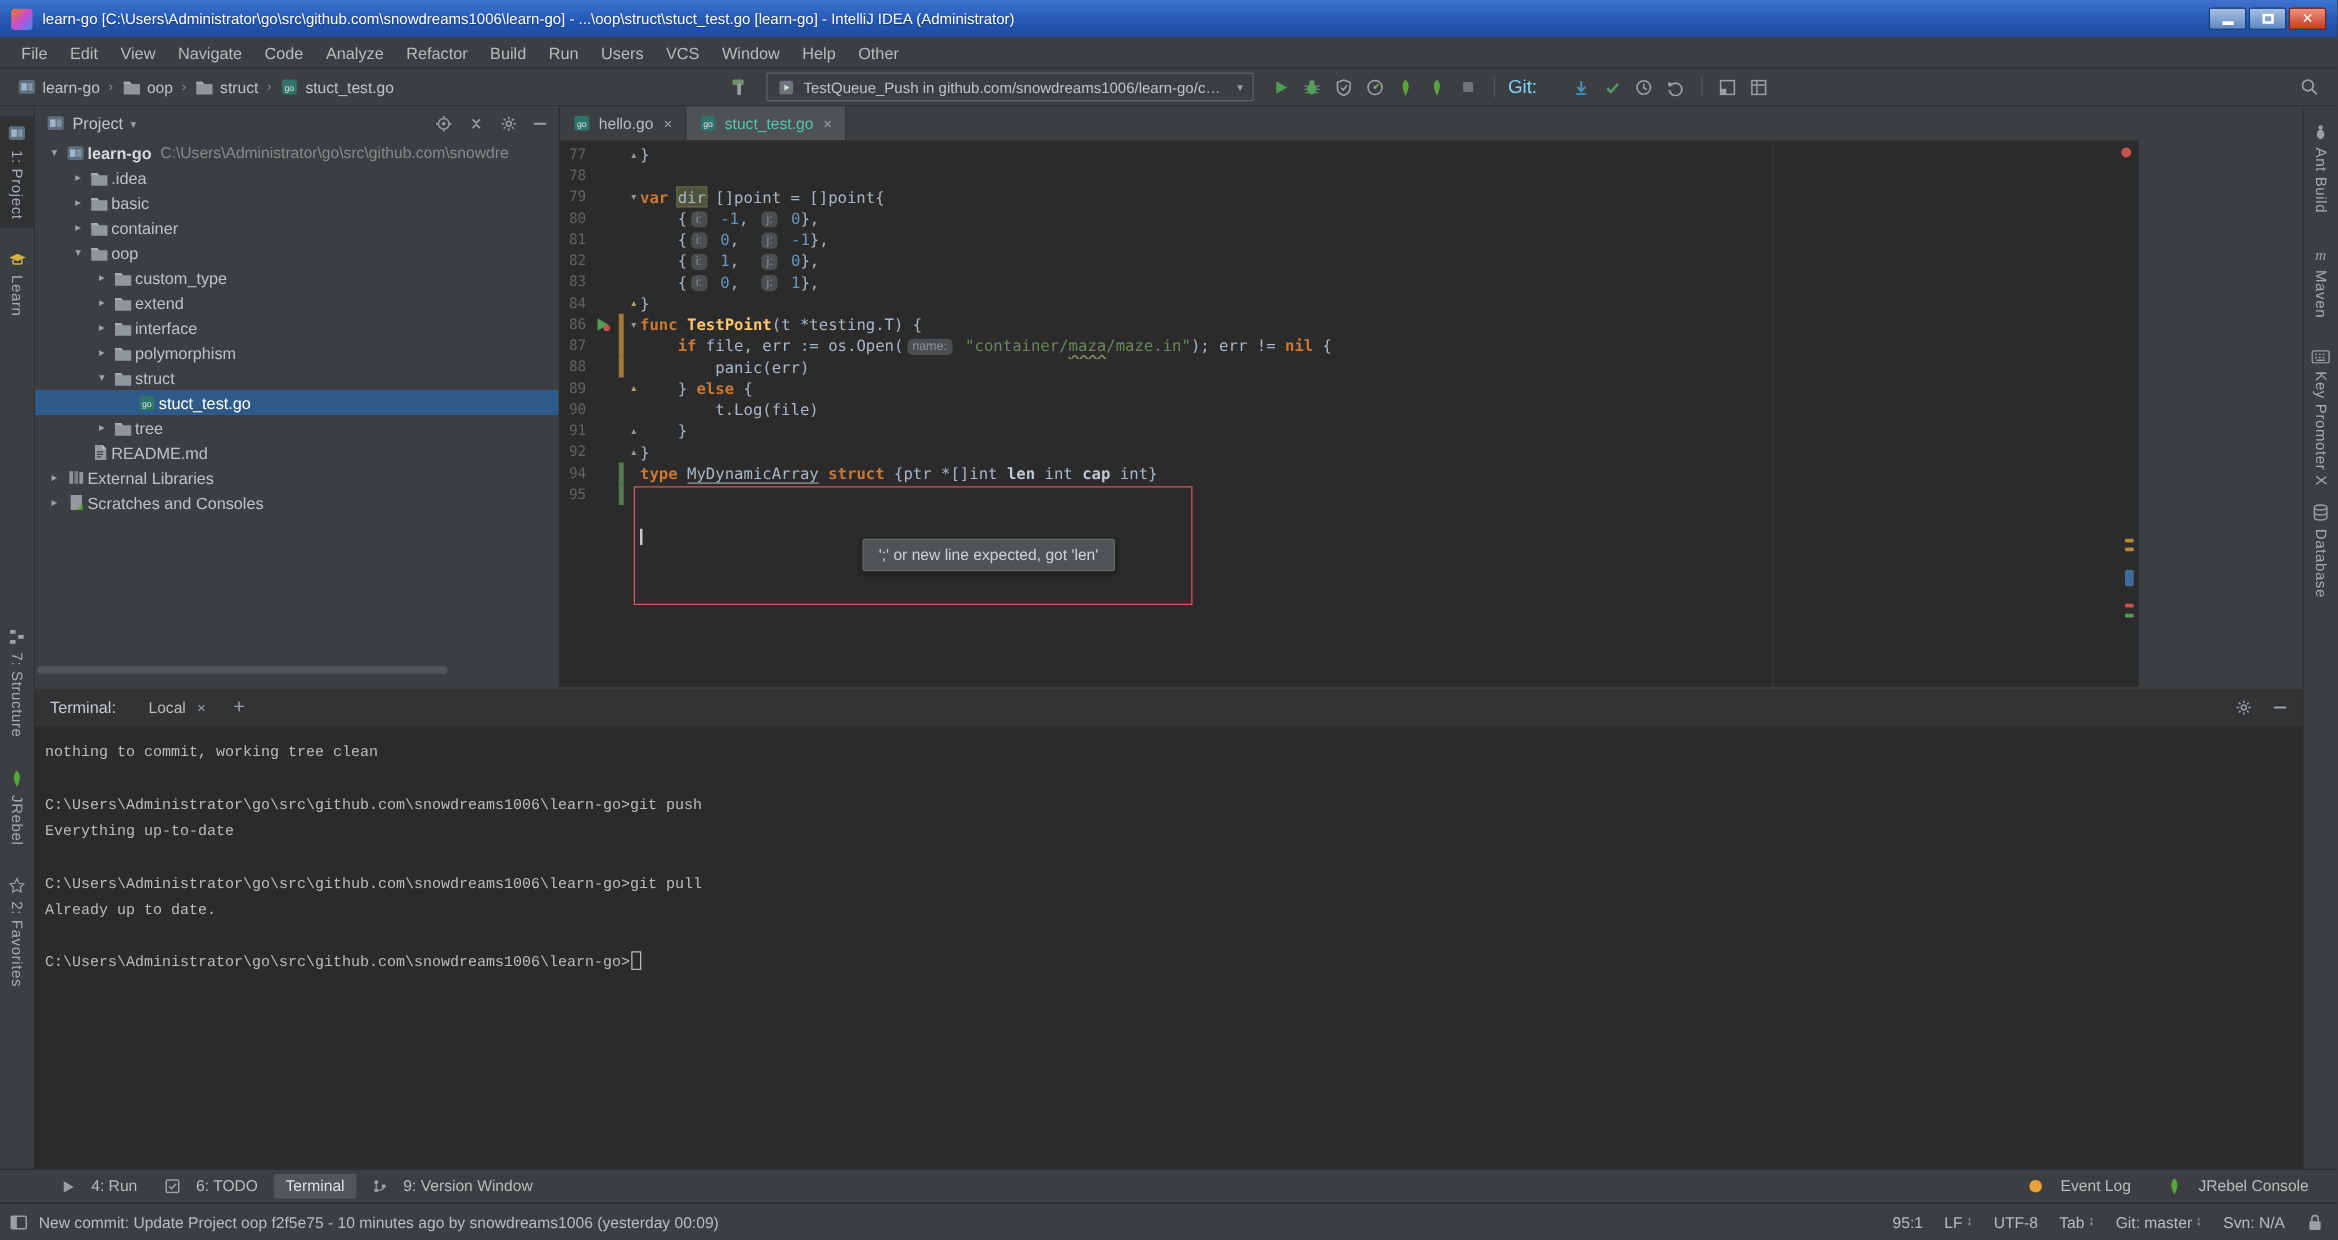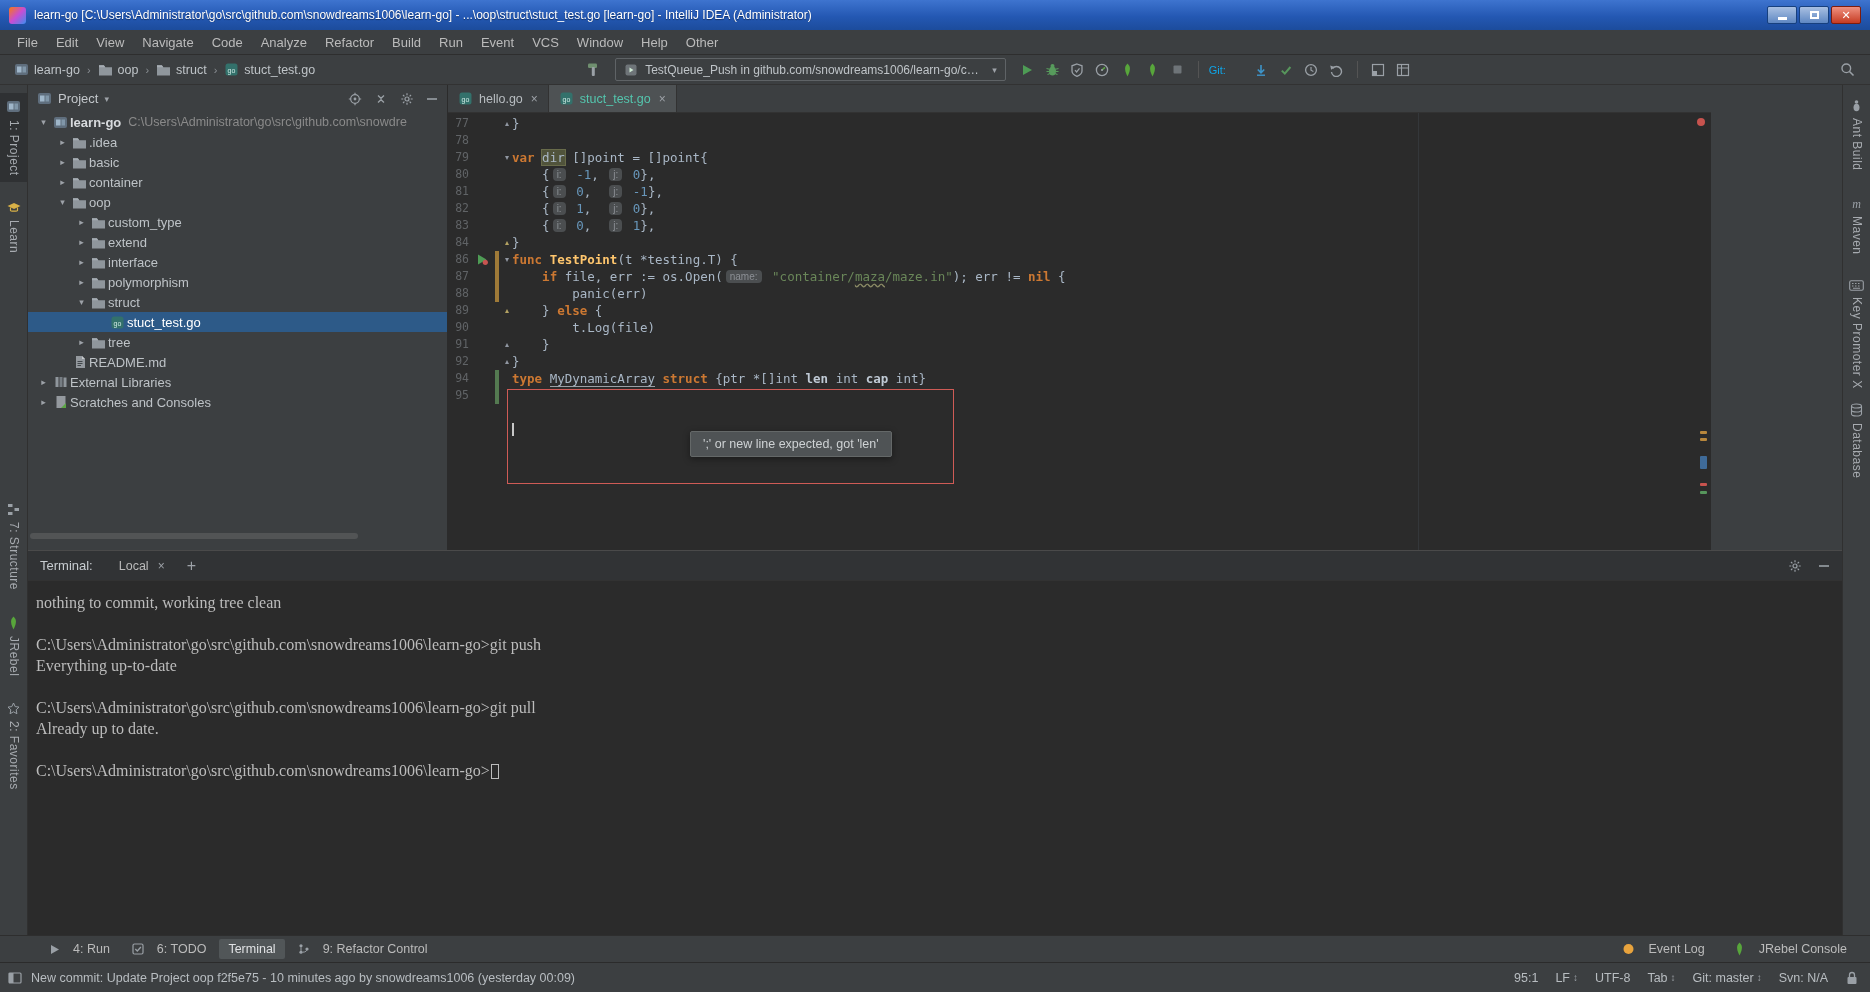--- a/index.html
+++ b/index.html
@@ -35,21 +35,21 @@
   .bc-item{display:flex;align-items:center;gap:5px;padding:2px 4px}
   .bc-sep{color:#8a8f94;font-size:11px;padding:0 3px}
   .tb-spacer{flex:1}
   .tb-spacer2{flex:1.6}
   .tbtn{width:25px;height:24px;display:flex;align-items:center;justify-content:center;border-radius:3px}
   .run-combo{height:23px;border:1px solid #5f6366;border-radius:2px;display:flex;align-items:center;gap:7px;
     padding:0 8px;margin:0 9px}
   .combo-text{font-size:12px;color:#bfc4c8;white-space:nowrap;max-width:340px;overflow:hidden;text-overflow:ellipsis}
   .combo-caret{font-size:9px;color:#9da2a8}
   .tb-sep{width:1px;height:17px;background:#545454;margin:0 8px}
-  .git-label{font-size:11px;color:#0ea5e9;margin:0 23px 0 2px}
+  .git-label{font-size:15px;color:#7dd3fc;margin:0 23px 0 2px}
 
   
   .stripe{position:absolute;top:85px;bottom:57px;width:28px;background:#3c3f41;display:flex;flex-direction:column;align-items:center}
   .stripe-left{left:0;border-right:1px solid #303030}
   .stripe-right{right:0;border-left:1px solid #303030}
   .sgroup{display:flex;flex-direction:column;align-items:center;gap:14px;width:100%;padding-top:8px}
   .sgroup-bottom{margin-top:230px}
   .sgroup-mid{padding-top:2px}
   .sbtn{display:flex;flex-direction:column;align-items:center;gap:6px;padding:6px 0;width:100%}
   .sbtn.active{background:#2f3133}
@@ -108,21 +108,21 @@
   .err-ind{position:absolute;right:6px;top:5px;width:8px;height:8px;border-radius:50%;background:#c7534e}
   .smark{position:absolute;right:4px;width:7px;height:3px;border-radius:1px}
 
   
   .terminal{position:absolute;left:28px;top:550px;width:1814px;height:385px;background:#2b2b2b;border-top:1px solid #4a4a4a}
   .term-header{height:30px;background:#313335;display:flex;align-items:center;padding:0 12px;border-bottom:1px solid #323232}
   .term-title{font-size:13px;color:#c7ccd0}
   .term-tab{display:flex;align-items:center;gap:7px;margin-left:20px;padding:0 6px;height:100%;font-size:12.5px;color:#bbb}
   .term-plus{margin-left:16px;color:#9da2a8;font-size:16px}
   .term-tools{margin-left:auto;display:flex;gap:16px;align-items:center}
-  .term-body{padding:11px 0 0 8px;font-family:Liberation Serif, serif;font-size:16px;line-height:21px;color:#bcbcbc}
+  .term-body{padding:11px 0 0 8px;font-family:Liberation Mono, monospace;font-size:12px;line-height:21px;color:#bcbcbc}
   .t-line{white-space:pre;height:21px}
   .t-cursor{display:inline-block;width:8px;height:15px;border:1px solid #bcbcbc;vertical-align:-3px;margin-left:1px}
 
   
   .bottombar{position:absolute;left:0;top:935px;width:100%;height:27px;background:#3c3f41;border-top:1px solid #2e2e2e;
     display:flex;align-items:center;padding:0 14px 0 40px;gap:4px}
   .bb-item{display:flex;align-items:center;gap:13px;padding:3px 9px;font-size:12.5px;color:#bbb;border-radius:2px}
   .bb-item.active{background:#515658;color:#dfe1e3}
   .bb-right{margin-left:auto;display:flex;gap:10px}
 
@@ -156,21 +156,21 @@
 <div class="menubar">
     <span class="menu-item">File</span>
     <span class="menu-item">Edit</span>
     <span class="menu-item">View</span>
     <span class="menu-item">Navigate</span>
     <span class="menu-item">Code</span>
     <span class="menu-item">Analyze</span>
     <span class="menu-item">Refactor</span>
     <span class="menu-item">Build</span>
     <span class="menu-item">Run</span>
-    <span class="menu-item">Event</span>
+    <span class="menu-item">Users</span>
     <span class="menu-item">VCS</span>
     <span class="menu-item">Window</span>
     <span class="menu-item">Help</span>
     <span class="menu-item">Other</span>
   </div>
 
 <div class="toolbar">
   <div class="breadcrumbs">
       <span class="bc-item">
         <span class="icn">
@@ -881,21 +881,21 @@
       </div>
       <div class="bb-item">
         <span class="icn">
           <svg width="12" height="12">
             <circle cx="3" cy="2.8" r="1.6" fill="#9aa0a6"></circle>
             <circle cx="3" cy="9.2" r="1.6" fill="#9aa0a6"></circle>
             <circle cx="9" cy="6" r="1.6" fill="#9aa0a6"></circle>
             <path d="M3 4.4v3.2M4.6 9.2c3 0 4.4-1.4 4.4-3.2" fill="none" stroke="#9aa0a6"></path>
           </svg>
         </span>
-        <span>9: Refactor Control</span>
+        <span>9: Version Window</span>
       </div>
     </div>
   <div class="bb-right">
       <div class="bb-item">
         <span class="icn">
           <svg width="13" height="13">
             <circle cx="6.5" cy="6" r="5" fill="#e8a33d"></circle>
           </svg>
         </span>
         <span>Event Log</span>

